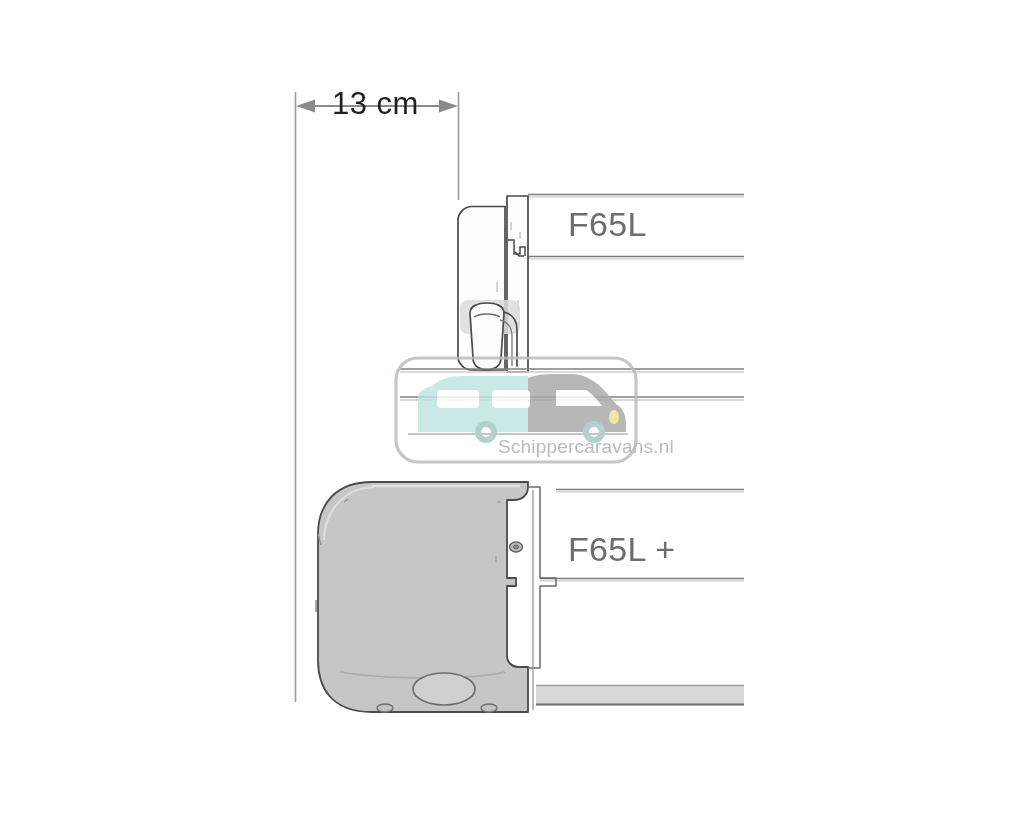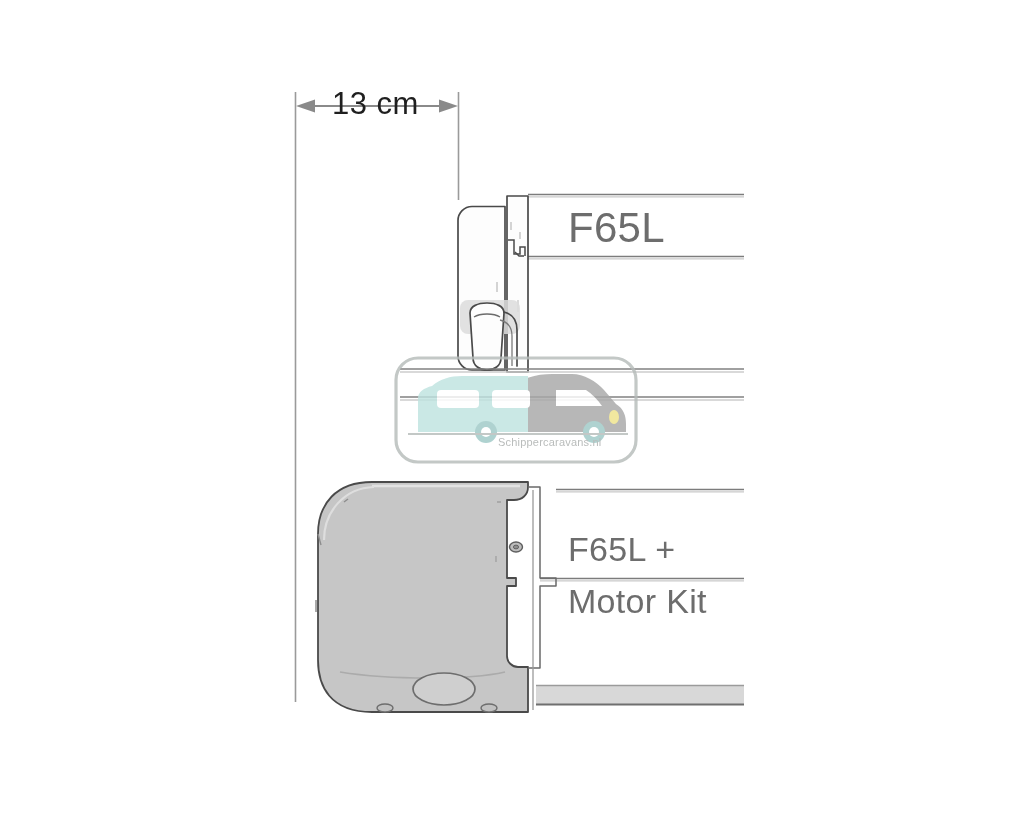--- a/index.html
+++ b/index.html
@@ -41,21 +41,21 @@
     font-size: 31px;
     color: #1f1f1f;
     letter-spacing: 0.5px;
     white-space: pre;
     line-height: 1;
     margin-top: 31px;
   }
   .label-f65l {
     left: 568px;
     top: 207px;
-    font-size: 42px;
+    font-size: 34px;
     color: #6d6d6d;
     letter-spacing: 0.3px;
   }
   .label-line1 {
     left: 568px;
     top: 532px;
     font-size: 34px;
     color: #6d6d6d;
     letter-spacing: 0.3px;
   }
@@ -70,21 +70,21 @@
     left: 568px;
     top: 637px;
     font-size: 34px;
     color: #6d6d6d;
     letter-spacing: 0.3px;
   }
   .wm-text {
     position: absolute;
     left: 498px;
     top: 437px;
-    font-size: 11px;
+    font-size: 19px;
     color: #b9bcbb;
     letter-spacing: 0.2px;
     white-space: pre;
     line-height: 1;
   }
 </style>
 </head>
 <body>
 
 <div id="stage">
@@ -280,18 +280,17 @@
       <line x1="408" y1="434" x2="628" y2="434" stroke="#b6bcba" stroke-width="2"></line>
     </g>
   </svg>
 
   <div class="dim-label">13 cm</div>
 
   <div class="txt label-f65l">F65L</div>
 
   <div class="txt label-line1">F65L +</div>
 
-  <div class="txt label-line2">Motor Kit</div>
 
 
   <div class="wm-text">Schippercaravans.nl</div>
 
 </div>
 
 </body></html>

